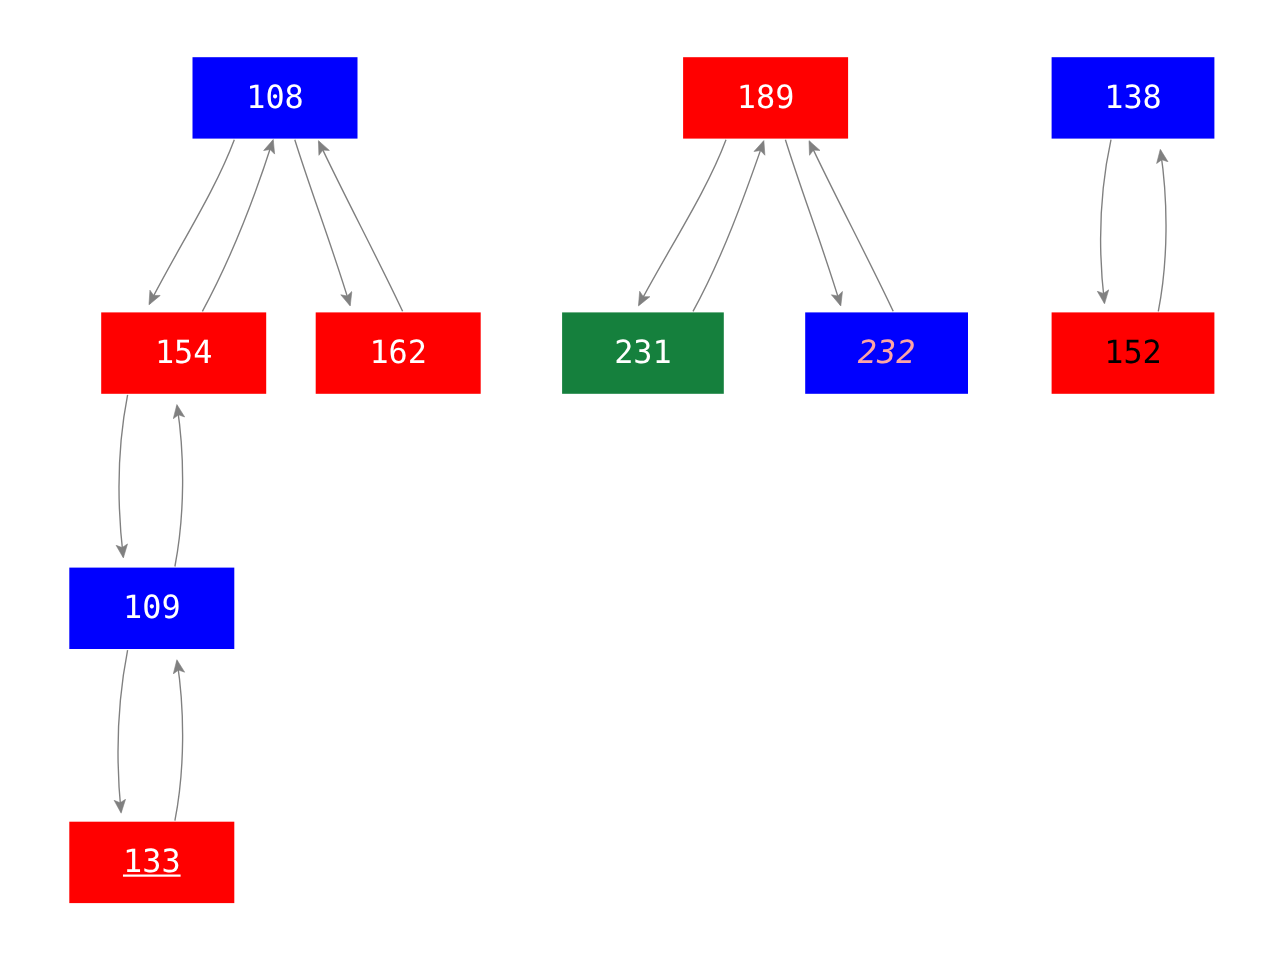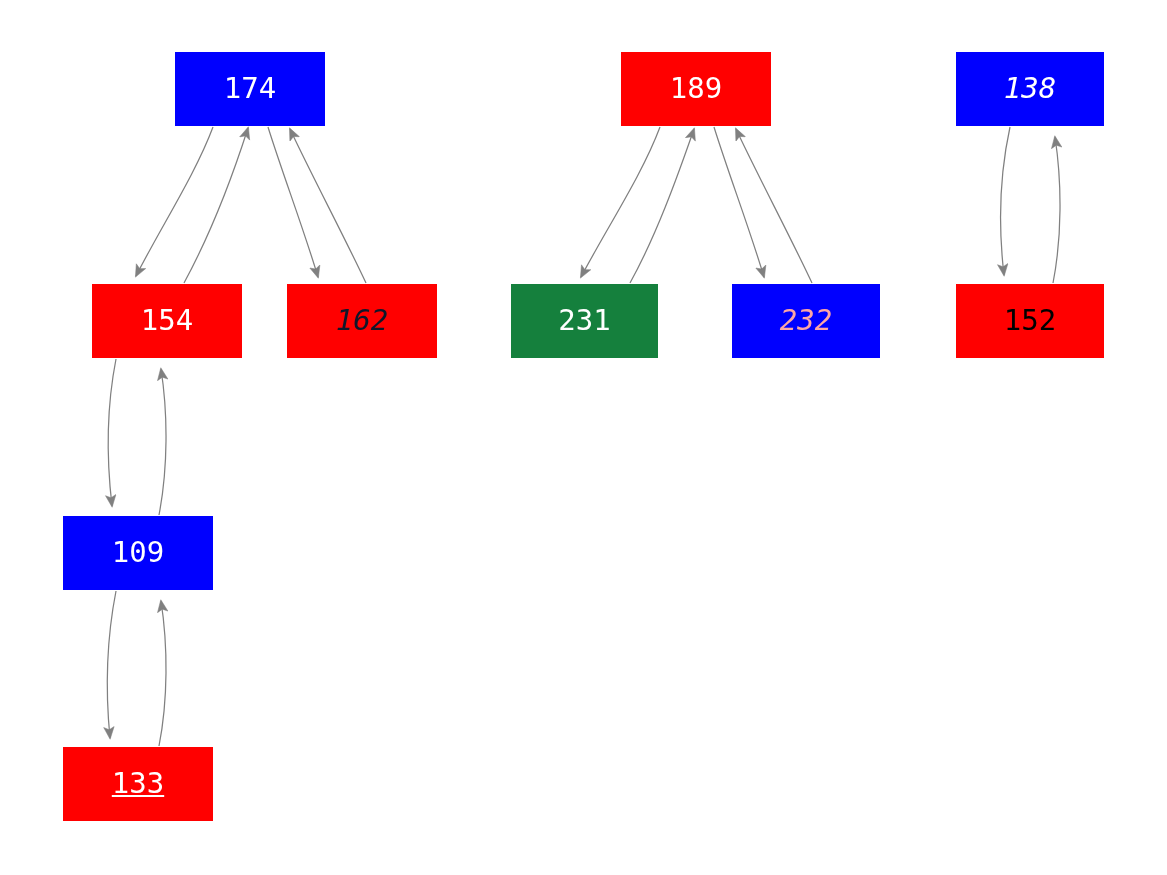--- a/index.html
+++ b/index.html
@@ -67,44 +67,44 @@
         <path d="M 630,283 C 656,236 677,178 694,129" marker-end="url(#arrowhead)"></path>
         <path d="M 714,127 C 729,175 749,227 764,277" marker-end="url(#arrowhead)"></path>
         <path d="M 812,283 C 790,236 759,178 736,129" marker-end="url(#arrowhead)"></path>
         <path d="M 1010,127 C 1000,173 998,224 1004,275" marker-end="url(#arrowhead)"></path>
         <path d="M 1053,283 C 1062,237 1062,183 1055,137" marker-end="url(#arrowhead)"></path>
       </g>
   </svg>
 
   <div id="node-layer">
       <div class="graph-node" style="left: 175px; top: 52px; width: 150px; height: 74px; background: rgb(0, 0, 255);">
-        <span class="node-label" style="color: rgb(255, 255, 255);">174</span>
+        <span class="node-label" style="color: rgb(255, 255, 255);">108</span>
       </div>
       <div class="graph-node" style="left: 63px; top: 284px; width: 150px; height: 74px; background: rgb(255, 0, 0); margin-left: 29px;">
         <span class="node-label" style="color: rgb(255, 255, 255);">154</span>
       </div>
       <div class="graph-node" style="left: 287px; top: 284px; width: 150px; height: 74px; background: rgb(255, 0, 0);">
-        <span class="node-label" style="color: #0f172a; font-style: italic;">162</span>
+        <span class="node-label" style="color: #ffffff;">162</span>
       </div>
       <div class="graph-node" style="left: 63px; top: 516px; width: 150px; height: 74px; background: rgb(0, 0, 255);">
         <span class="node-label" style="color: rgb(255, 255, 255);">109</span>
       </div>
       <div class="graph-node" style="left: 63px; top: 747px; width: 150px; height: 74px; background: rgb(255, 0, 0); text-decoration: underline;">
         <span class="node-label" style="color: rgb(255, 255, 255);">133</span>
       </div>
       <div class="graph-node" style="left: 621px; top: 52px; width: 150px; height: 74px; background: rgb(255, 0, 0);">
         <span class="node-label" style="color: rgb(255, 255, 255);">189</span>
       </div>
       <div class="graph-node" style="left: 511px; top: 284px; width: 147px; height: 74px; background: #15803d;">
         <span class="node-label" style="color: rgb(255, 255, 255);">231</span>
       </div>
       <div class="graph-node" style="left: 732px; top: 284px; width: 148px; height: 74px; background: rgb(0, 0, 255);">
         <span class="node-label" style="color: #fca5a5; font-style: italic;">232</span>
       </div>
-      <div class="graph-node" style="left: 956px; top: 52px; width: 148px; height: 74px; background: rgb(0, 0, 255); font-style: italic;">
+      <div class="graph-node" style="left: 956px; top: 52px; width: 148px; height: 74px; background: rgb(0, 0, 255);">
         <span class="node-label" style="color: rgb(255, 255, 255);">138</span>
       </div>
       <div class="graph-node" style="left: 956px; top: 284px; width: 148px; height: 74px; background: rgb(255, 0, 0);">
         <span class="node-label" style="color: #000000;">152</span>
       </div>
     </div>
 
 </div>
 
 </body></html>

